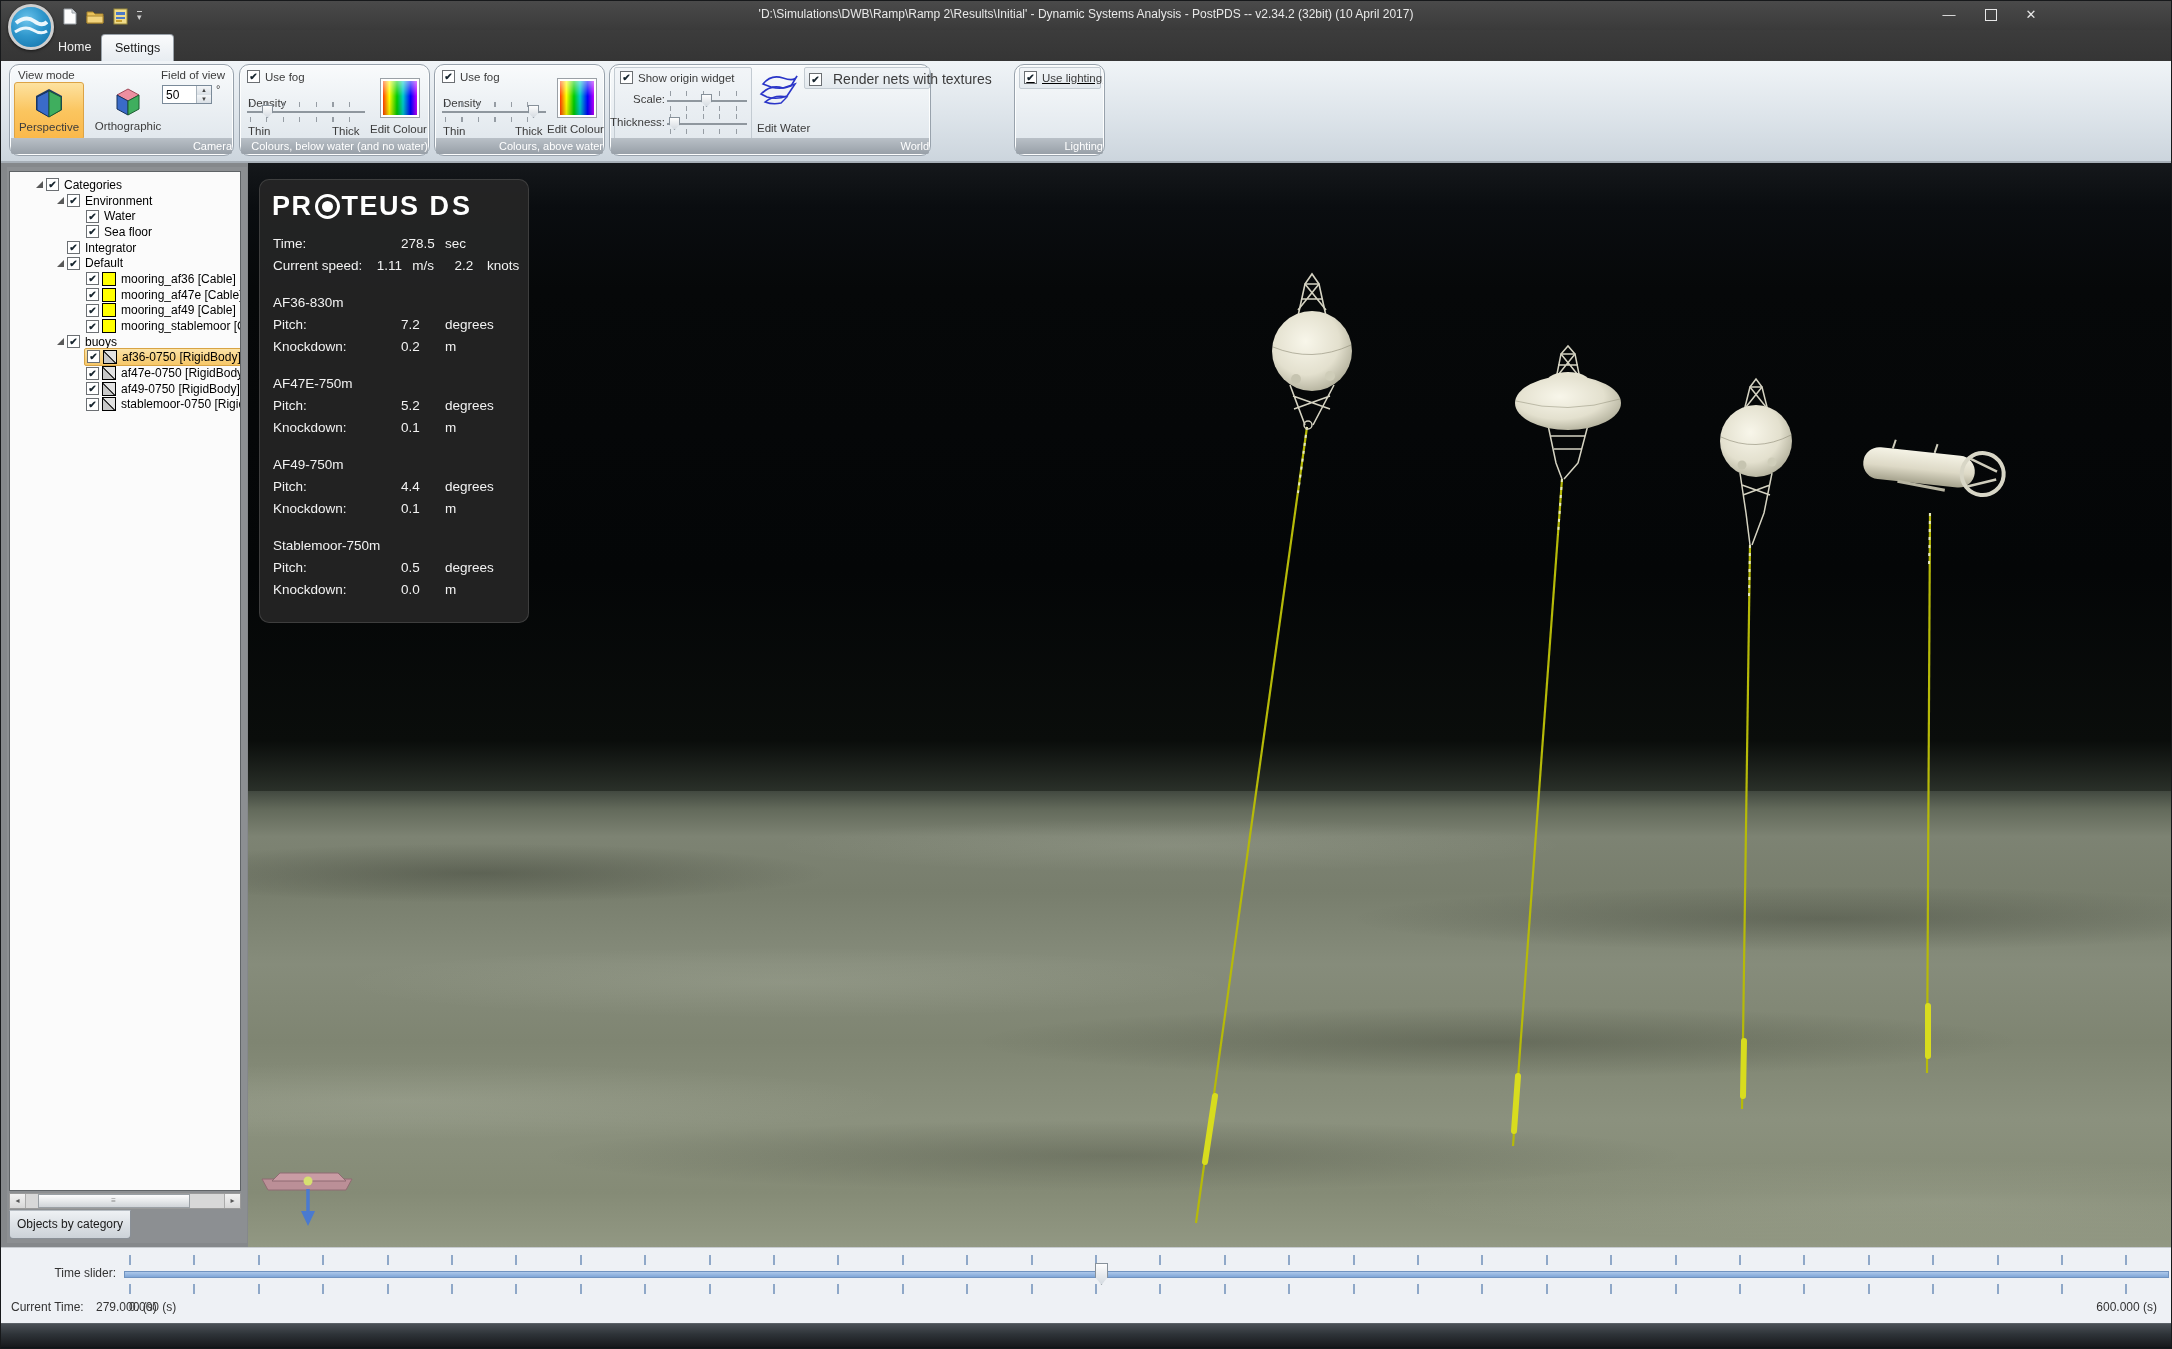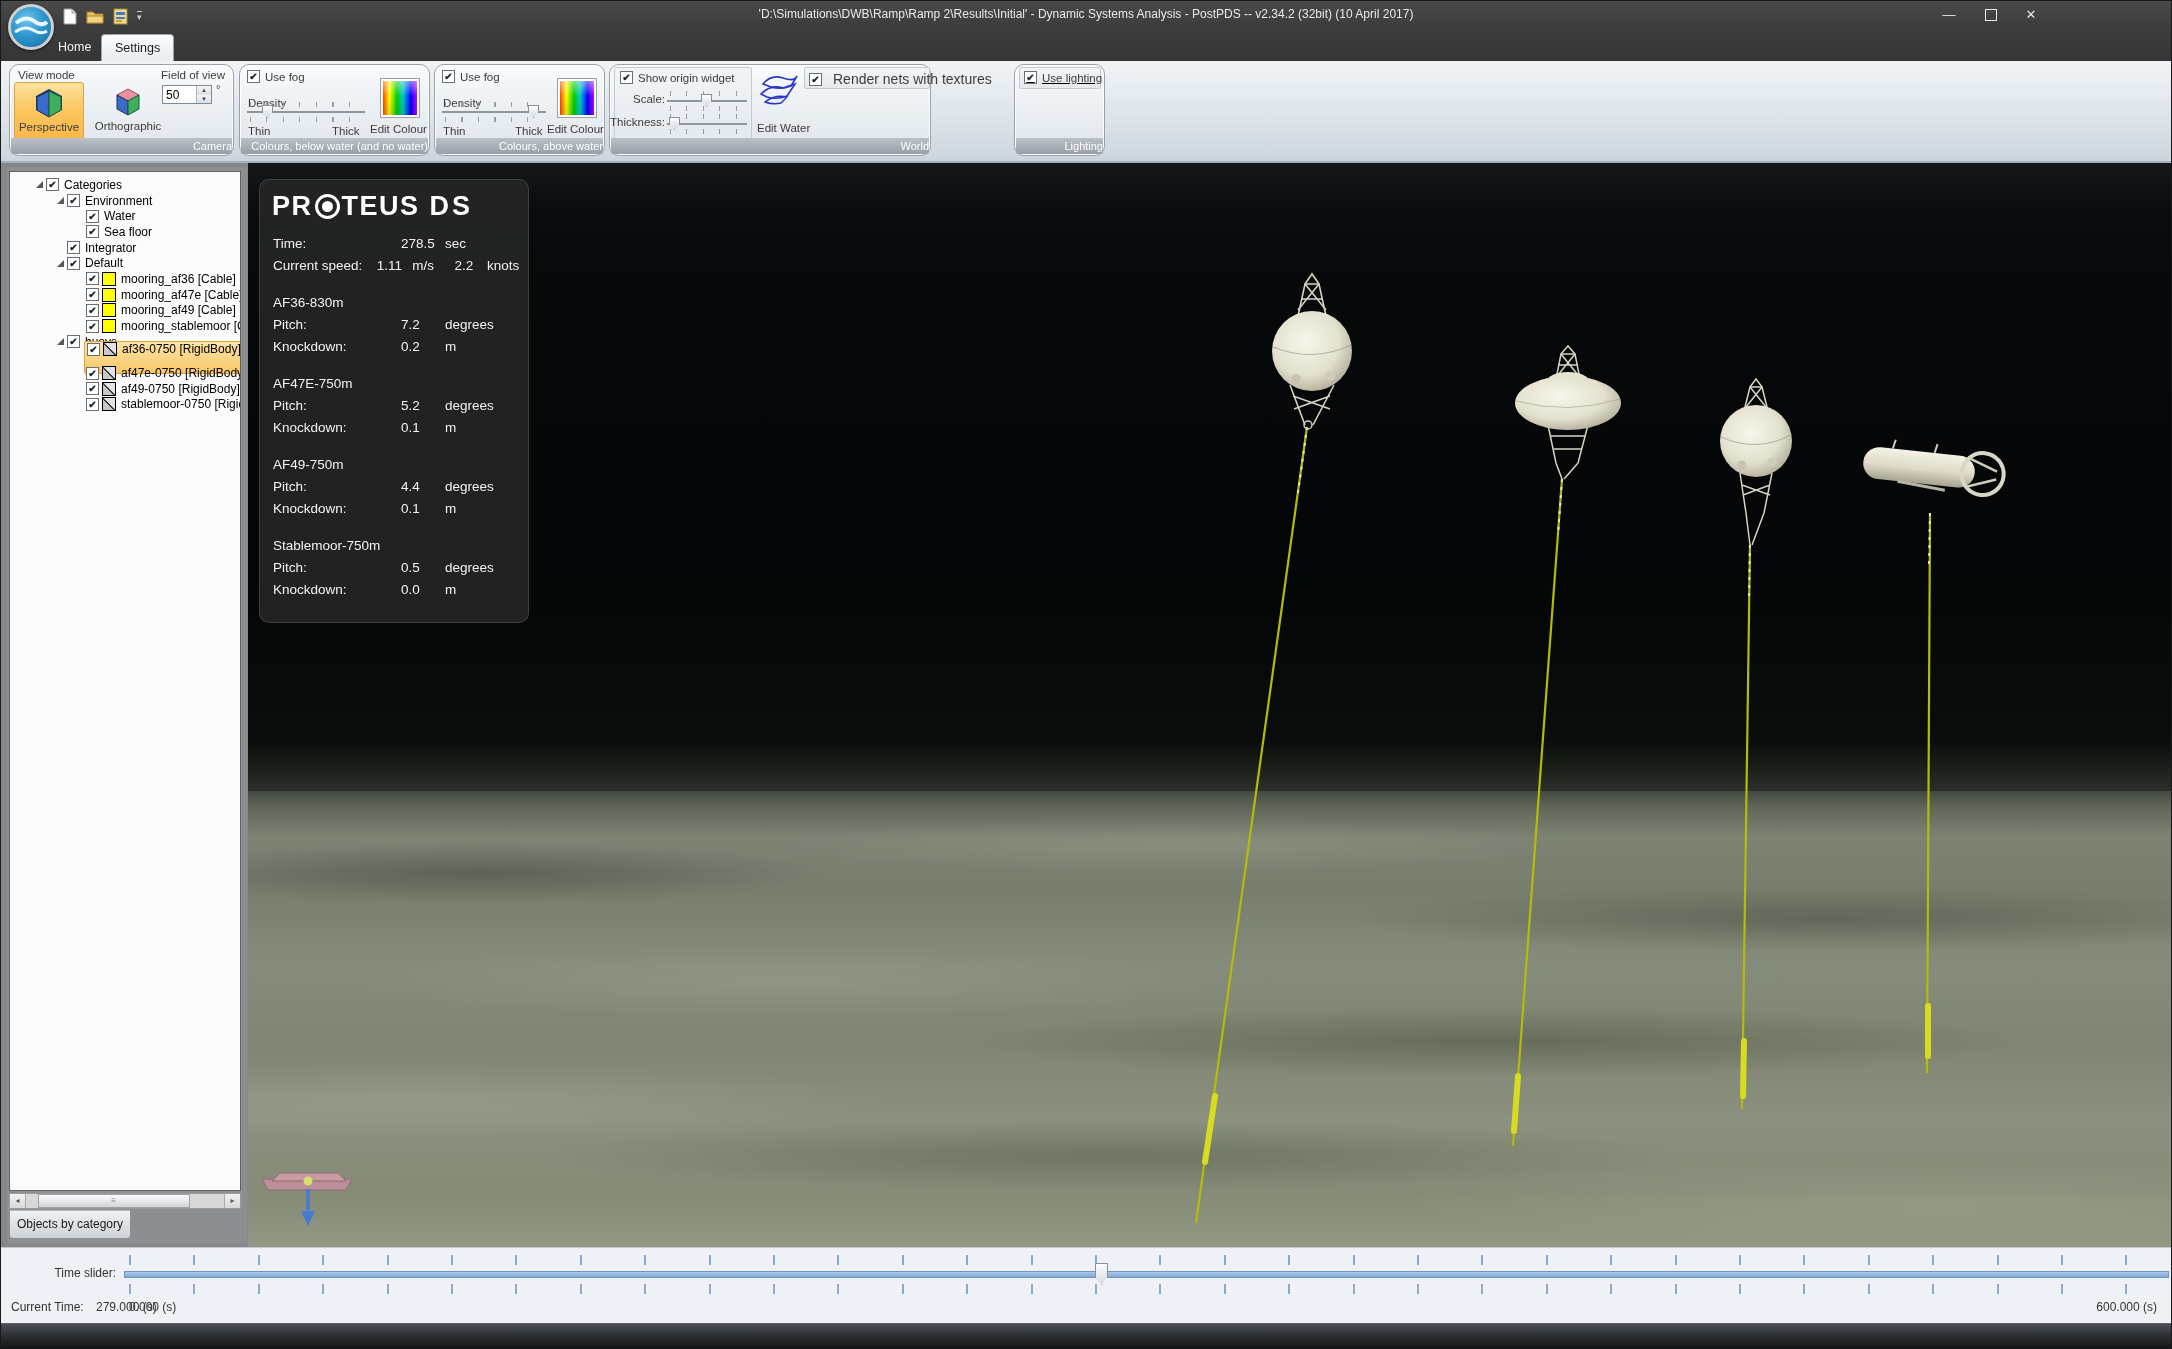--- a/index.html
+++ b/index.html
@@ -96,21 +96,21 @@
   .l0{padding-left:24px;} .l1{padding-left:45px;} .l2{padding-left:64px;}
   .exp{width:11px;height:11px;margin-right:1px;position:relative;flex:0 0 auto;}
   .exp.has::before{content:"";position:absolute;left:2px;top:2px;width:0;height:0;
     border-bottom:7px solid #595959;border-left:7px solid transparent;}
   .sw{width:14px;height:14px;border:1px solid #000;box-sizing:border-box;margin:0 4px 0 3px;flex:0 0 auto;}
   .sw-y{background:#ffff00;}
   .sw-g{background:linear-gradient(45deg,#c8c8c8 44%,#3a3a3a 44%,#3a3a3a 52%,#e2e2e2 52%);}
   .tlabel{margin-left:5px;}
   .sw + .tlabel{margin-left:1px;}
   .selbox{display:flex;align-items:center;background:linear-gradient(180deg,#fce3a6,#f6c768);
-    border:1px solid #d8a445;border-radius:2px;height:15px;padding:0 3px 16px 2px;margin-left:-2px;}
+    border:1px solid #d8a445;border-radius:2px;height:15px;padding:0 3px 1px 2px;margin-left:-2px;}
   .selbox .tlabel{margin-left:1px;}
   .hscroll{position:absolute;left:2px;top:1026px;width:232px;height:16px;background:#d8d8d8;
     border:1px solid #9a9a9a;box-sizing:border-box;display:flex;}
   .sbtn{width:15px;background:linear-gradient(180deg,#f2f2f2,#d8d8d8);border-right:1px solid #ababab;
     font-size:8px;line-height:14px;text-align:center;color:#555;}
   .sbtn.r{border-right:none;border-left:1px solid #ababab;}
   .strack{flex:1;position:relative;}
   .sthumb{position:absolute;left:12px;top:0;width:152px;height:14px;
     background:linear-gradient(180deg,#fdfdfd,#d0d4d8);border:1px solid #9aa0a5;box-sizing:border-box;
     font-size:8px;color:#888;text-align:center;line-height:12px;letter-spacing:1px;}

